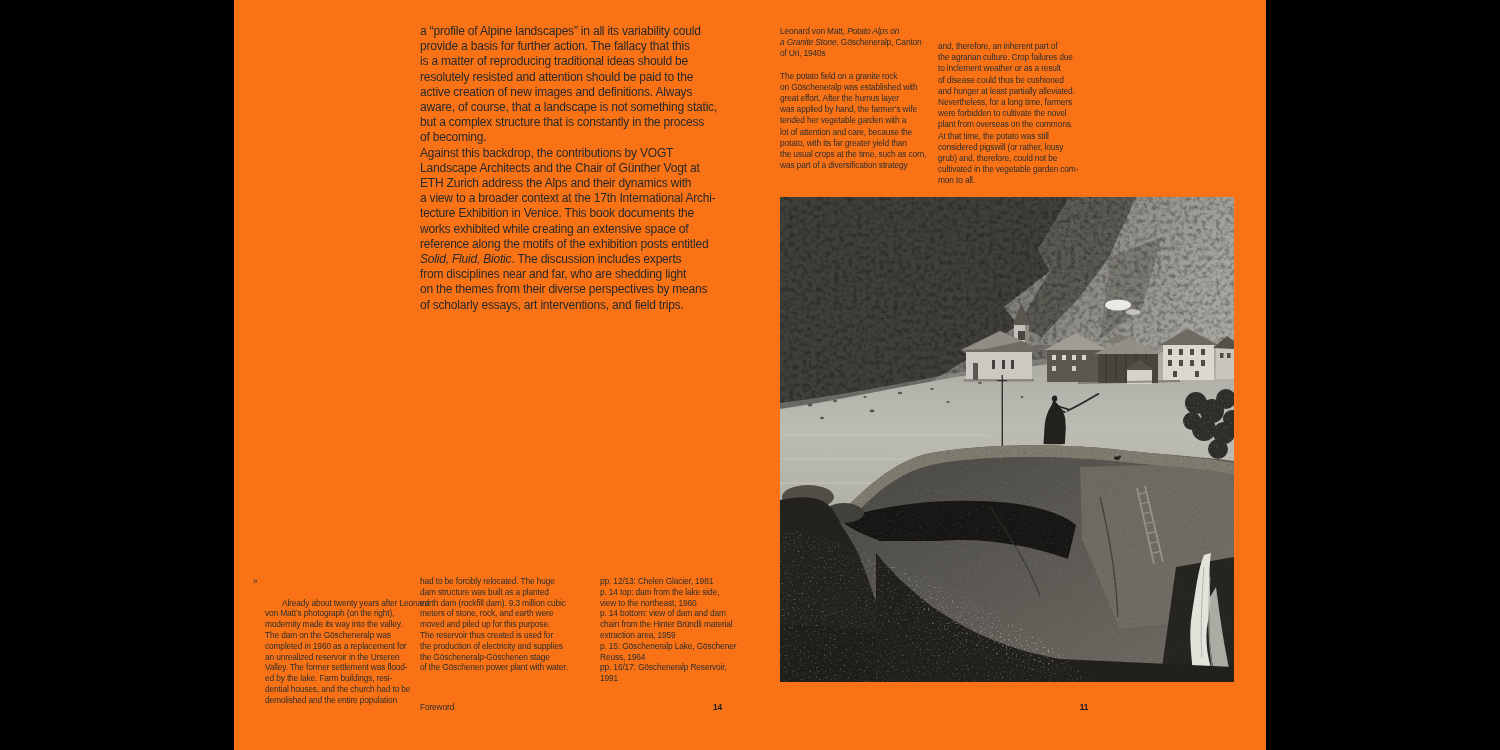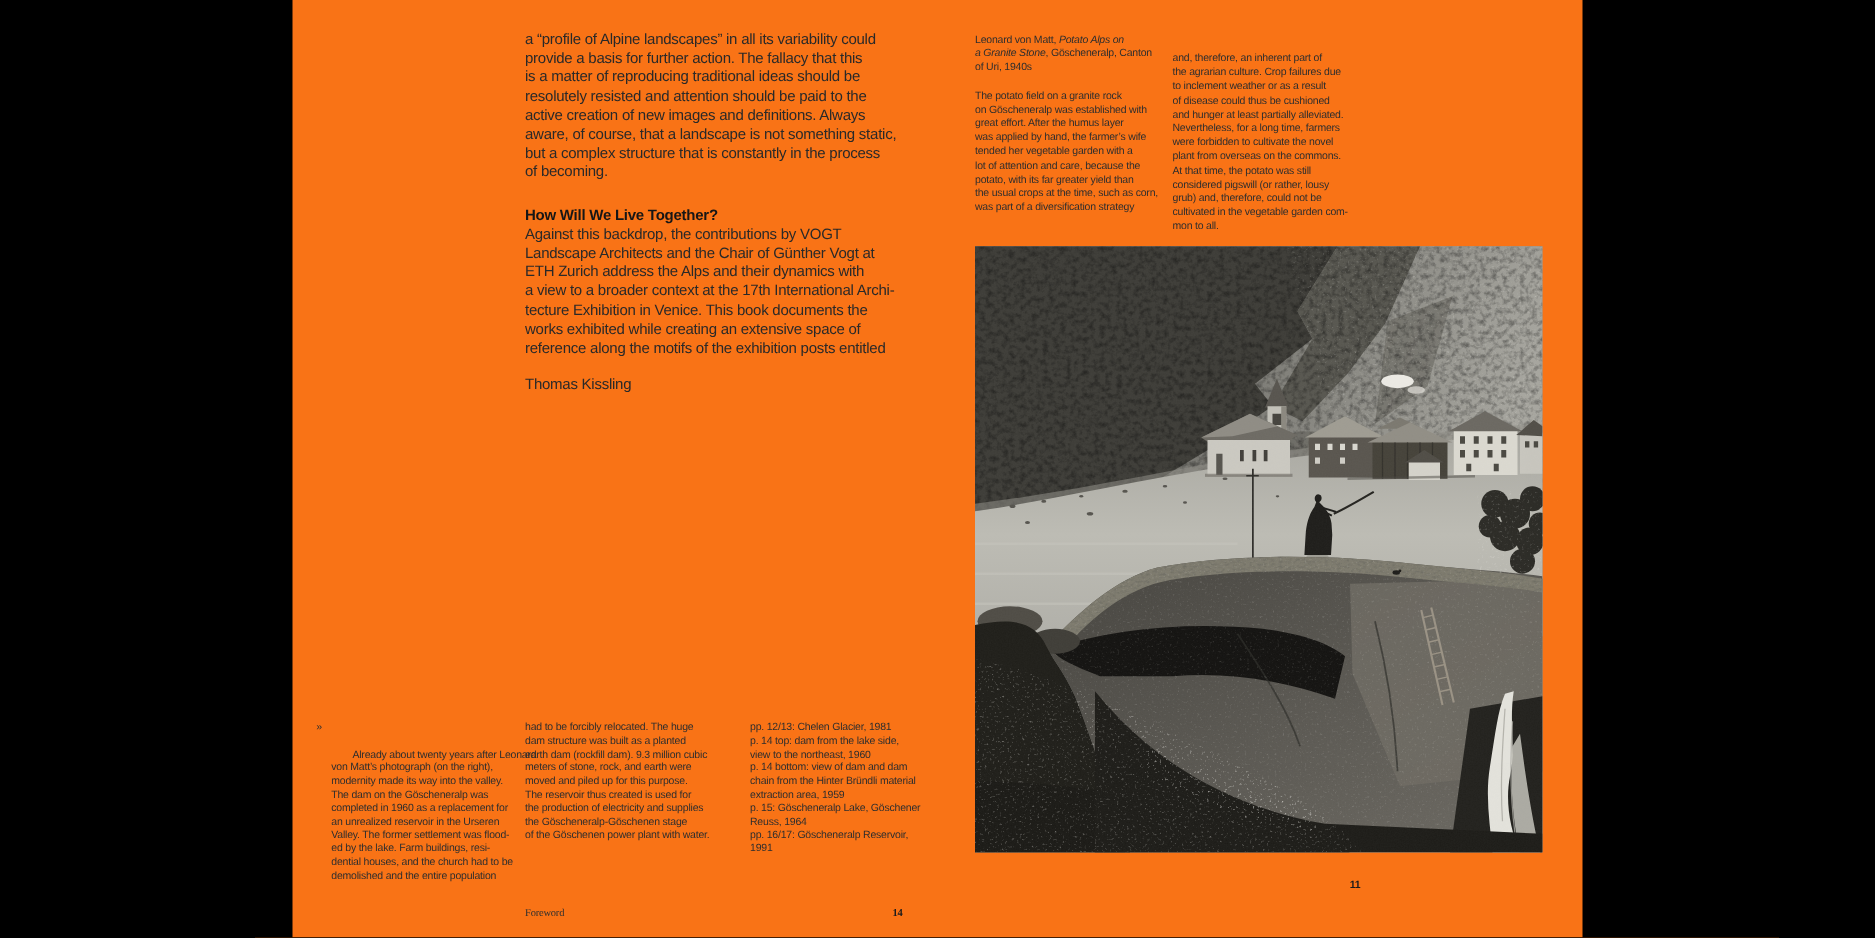--- a/index.html
+++ b/index.html
@@ -34,29 +34,31 @@
 
       <div class="abs body-text" style="left:186px;top:24px;width:312px;">
         <p class="para lines">a “profile of Alpine landscapes” in all its variability could
 provide a basis for further action. The fallacy that this
 is a matter of reproducing traditional ideas should be
 resolutely resisted and attention should be paid to the
 active creation of new images and definitions. Always
 aware, of course, that a landscape is not something static,
 but a complex structure that is constantly in the process
 of becoming.</p>
-        <h2 class="heading">How Will We Live Together?</h2>
         <p class="para lines">Against this backdrop, the contributions by VOGT
 Landscape Architects and the Chair of Günther Vogt at
 ETH Zurich address the Alps and their dynamics with
 a view to a broader context at the 17th International Archi-
 tecture Exhibition in Venice. This book documents the
 works exhibited while creating an extensive space of
 reference along the motifs of the exhibition posts entitled</p>
-        <p class="para sig">Thomas Kissling</p>
+        <p class="para lines"><em>Solid, Fluid, Biotic</em><span>. The discussion includes experts</span></p>
+        <p class="para lines">from disciplines near and far, who are shedding light
+on the themes from their diverse perspectives by means
+of scholarly essays, art interventions, and field trips.</p>
       </div>
 
       <div class="abs small fn fn-col1 lines" style="left:19px;top:576px;width:158px;">
         <span class="fn-marker">»</span>
         <span>Already about twenty years after Leonard
 von Matt’s photograph (on the right),
 modernity made its way into the valley.
 The dam on the Göscheneralp was
 completed in 1960 as a replacement for
 an unrealized reservoir in the Urseren
@@ -78,21 +80,21 @@
 p. 14 top: dam from the lake side,
 view to the northeast, 1960
 p. 14 bottom: view of dam and dam
 chain from the Hinter Bründli material
 extraction area, 1959
 p. 15: Göscheneralp Lake, Göschener
 Reuss, 1964
 pp. 16/17: Göscheneralp Reservoir,
 1991</div>
 
-      <div class="abs small footer-row" style="left:186px;top:726px;width:302px;font-family:Liberation Serif, serif;">
+      <div class="abs small footer-row" style="left:186px;top:702px;width:302px;">
         <span>Foreword</span>
         <span class="pagenum">14</span>
       </div>
     </section>
 
     <section>
 
       <div class="abs small cap" style="left:546px;top:26px;width:154px;">
         <div class="lines"><span>Leonard von Matt, </span><em>Potato Alps on</em></div>
         <div class="lines"><em>a Granite Stone</em><span>, Göscheneralp, Canton</span></div>

